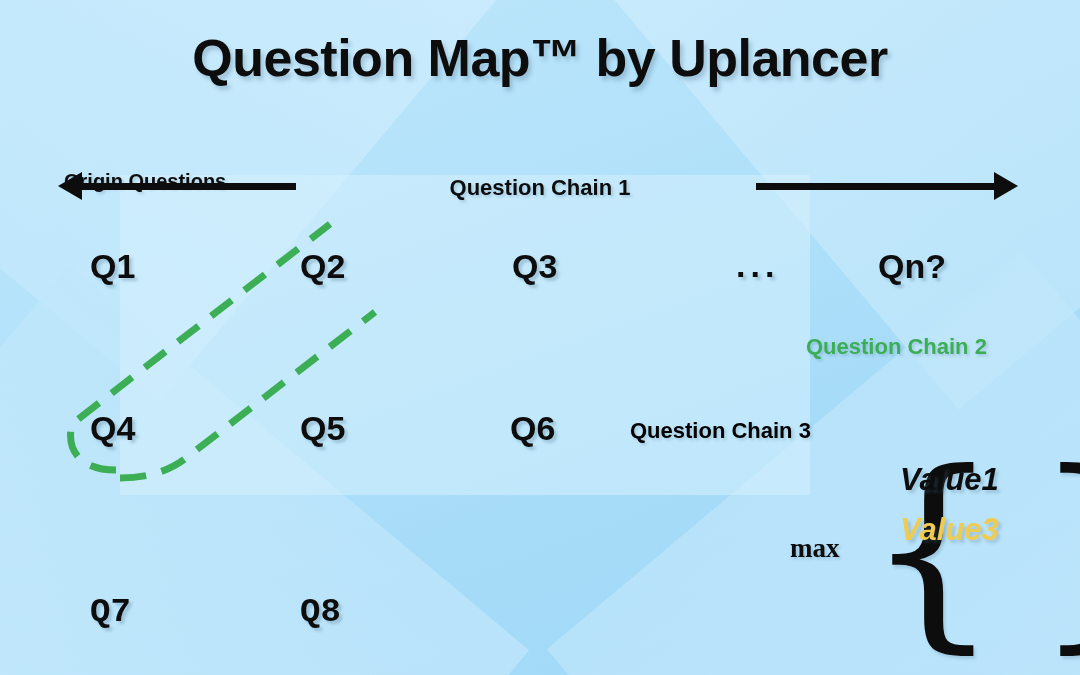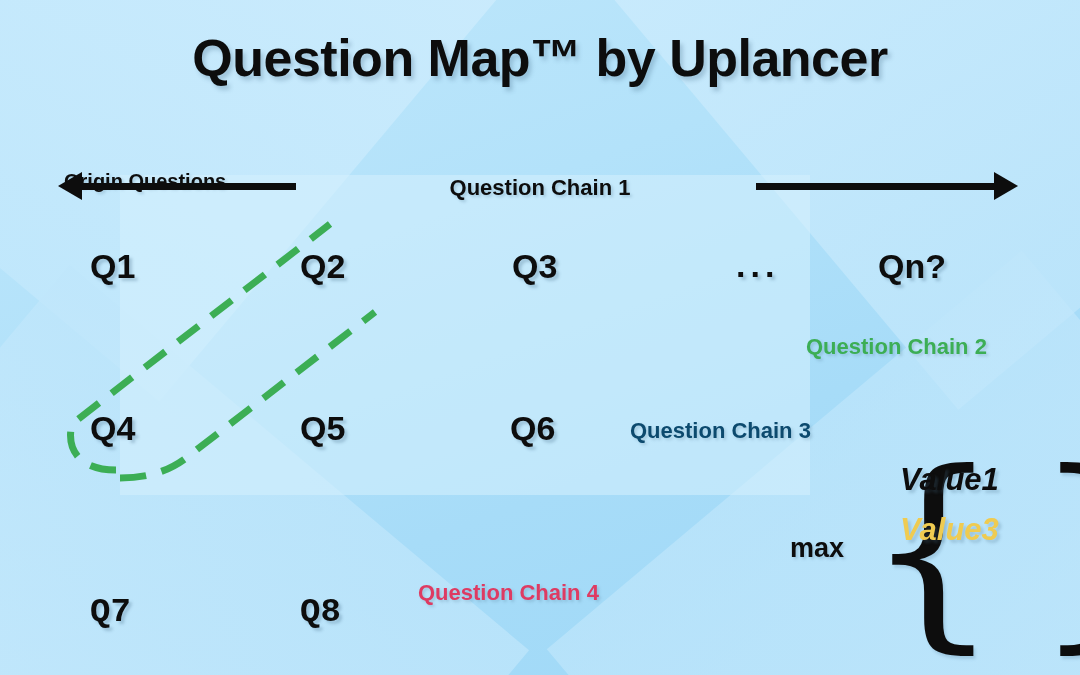--- a/index.html
+++ b/index.html
@@ -58,30 +58,30 @@
   #chain4-box{left:62px;top:552px;width:330px;height:88px;
     border:7px dashed #D13B5E;border-radius:46px;}
 
   .q{position:absolute;top:249px;}
   .q2row{position:absolute;top:411px;}
   .q4row{position:absolute;top:595px;font-family:Liberation Mono, monospace;}
 
   .chainlbl{position:absolute;font-size:22px;font-weight:bold;
     text-shadow:2px 2px 3px rgba(70,110,140,.25);}
   #chain2-label{left:758px;top:334px;color:#3CAE55;margin-left:48px;}
-  #chain3-label{left:630px;top:418px;color:#0c4a6e;}
+  #chain3-label{left:630px;top:418px;color:#000000;}
   #chain4-label{left:418px;top:580px;color:#DE3B62;}
 
   
   #overlay{position:absolute;inset:0;pointer-events:none;}
 
   
   #maxgroup{position:absolute;left:782px;top:455px;width:290px;height:205px;}
   #max-text{position:absolute;left:8px;top:78px;font-size:27px;font-weight:bold;color:#0d0d0d;
-    text-shadow:2px 2px 3px rgba(70,110,140,.28);}
+    text-shadow:2px 2px 3px rgba(70,110,140,.28);font-family:Liberation Serif, serif;}
   .brace{position:absolute;top:-4px;font-size:210px;line-height:198px;color:#0d0d0d;
     font-family:"DejaVu Serif", serif;font-weight:normal;
     text-shadow:2px 3px 3px rgba(70,110,140,.22);}
   #brace-left{left:84px;}
   #brace-right{left:252px;}
   .vlist{position:absolute;left:118px;top:0px;width:140px;font-style:italic;}
   .vitem{font-size:31px;font-weight:bold;line-height:50px;
     text-shadow:3px 3px 3px rgba(70,110,140,.25);}
 </style>
 </head>
@@ -127,21 +127,20 @@
 
   <div class="qlabel q2row" style="left:90px">Q4</div>
   <div class="qlabel q2row" style="left:300px">Q5</div>
   <div class="qlabel q2row" style="left:510px">Q6</div>
 
   <div class="qlabel q4row" style="left:90px">Q7</div>
   <div class="qlabel q4row" style="left:300px">Q8</div>
 
   <div class="chainlbl" id="chain2-label">Question Chain 2</div>
   <div class="chainlbl" id="chain3-label">Question Chain 3</div>
-  <div class="chainlbl" id="chain4-label">Question Chain 4</div>
 
   <div id="maxgroup">
     <div id="max-text">max</div>
     <div class="brace" id="brace-left">{</div>
     <div class="brace" id="brace-right">}</div>
     <div class="vlist">
       <div class="vitem" style="color:#0d0d0d">Value1</div>
       <div class="vitem" style="color:#EFCB51">Value3</div>
     </div>
   </div>

